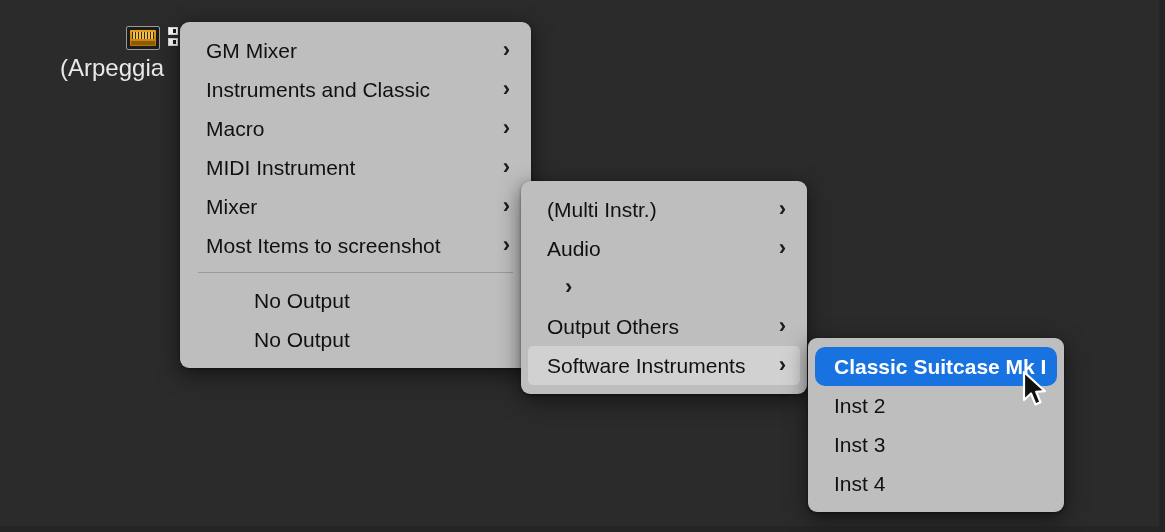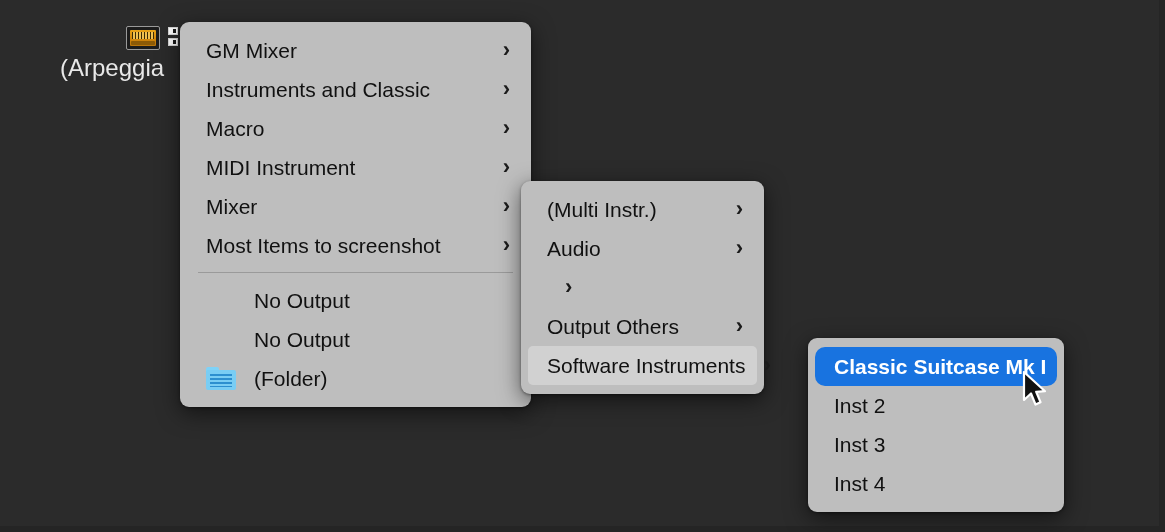--- a/index.html
+++ b/index.html
@@ -207,21 +207,21 @@
     background:
       repeating-linear-gradient(180deg,
         #2c8fd0 0px, #2c8fd0 2px,
         #79cdf4 2px, #79cdf4 4px);
   }
 
   
   #menu-sub1 {
     left: 521px;
     top: 181px;
-    width: 243px;
+    width: 286px;
   }
 
   
   #menu-sub2 {
     left: 808px;
     top: 338px;
     width: 256px;
   }
   #menu-sub2 .menu-item { padding-left: 19px; }
 
@@ -281,27 +281,20 @@
         <span class="label">Most Items to screenshot</span>
         <span class="chev">›</span>
       </div>
       <div class="menu-sep"></div>
       <div class="menu-item indented">
         <span class="label">No Output</span>
       </div>
       <div class="menu-item indented">
         <span class="label">No Output</span>
       </div>
-      <div class="menu-item folder-row">
-        <div class="folder-icon">
-          <div class="tab"></div>
-          <div class="body"></div>
-        </div>
-        <span class="label">(Folder)</span>
-      </div>
     </div>
 
   <div class="menu" id="menu-sub1">
       <div class="menu-item">
         <span class="label">(Multi Instr.)</span>
         <span class="chev">›</span>
       </div>
       <div class="menu-item">
         <span class="label">Audio</span>
         <span class="chev">›</span>

